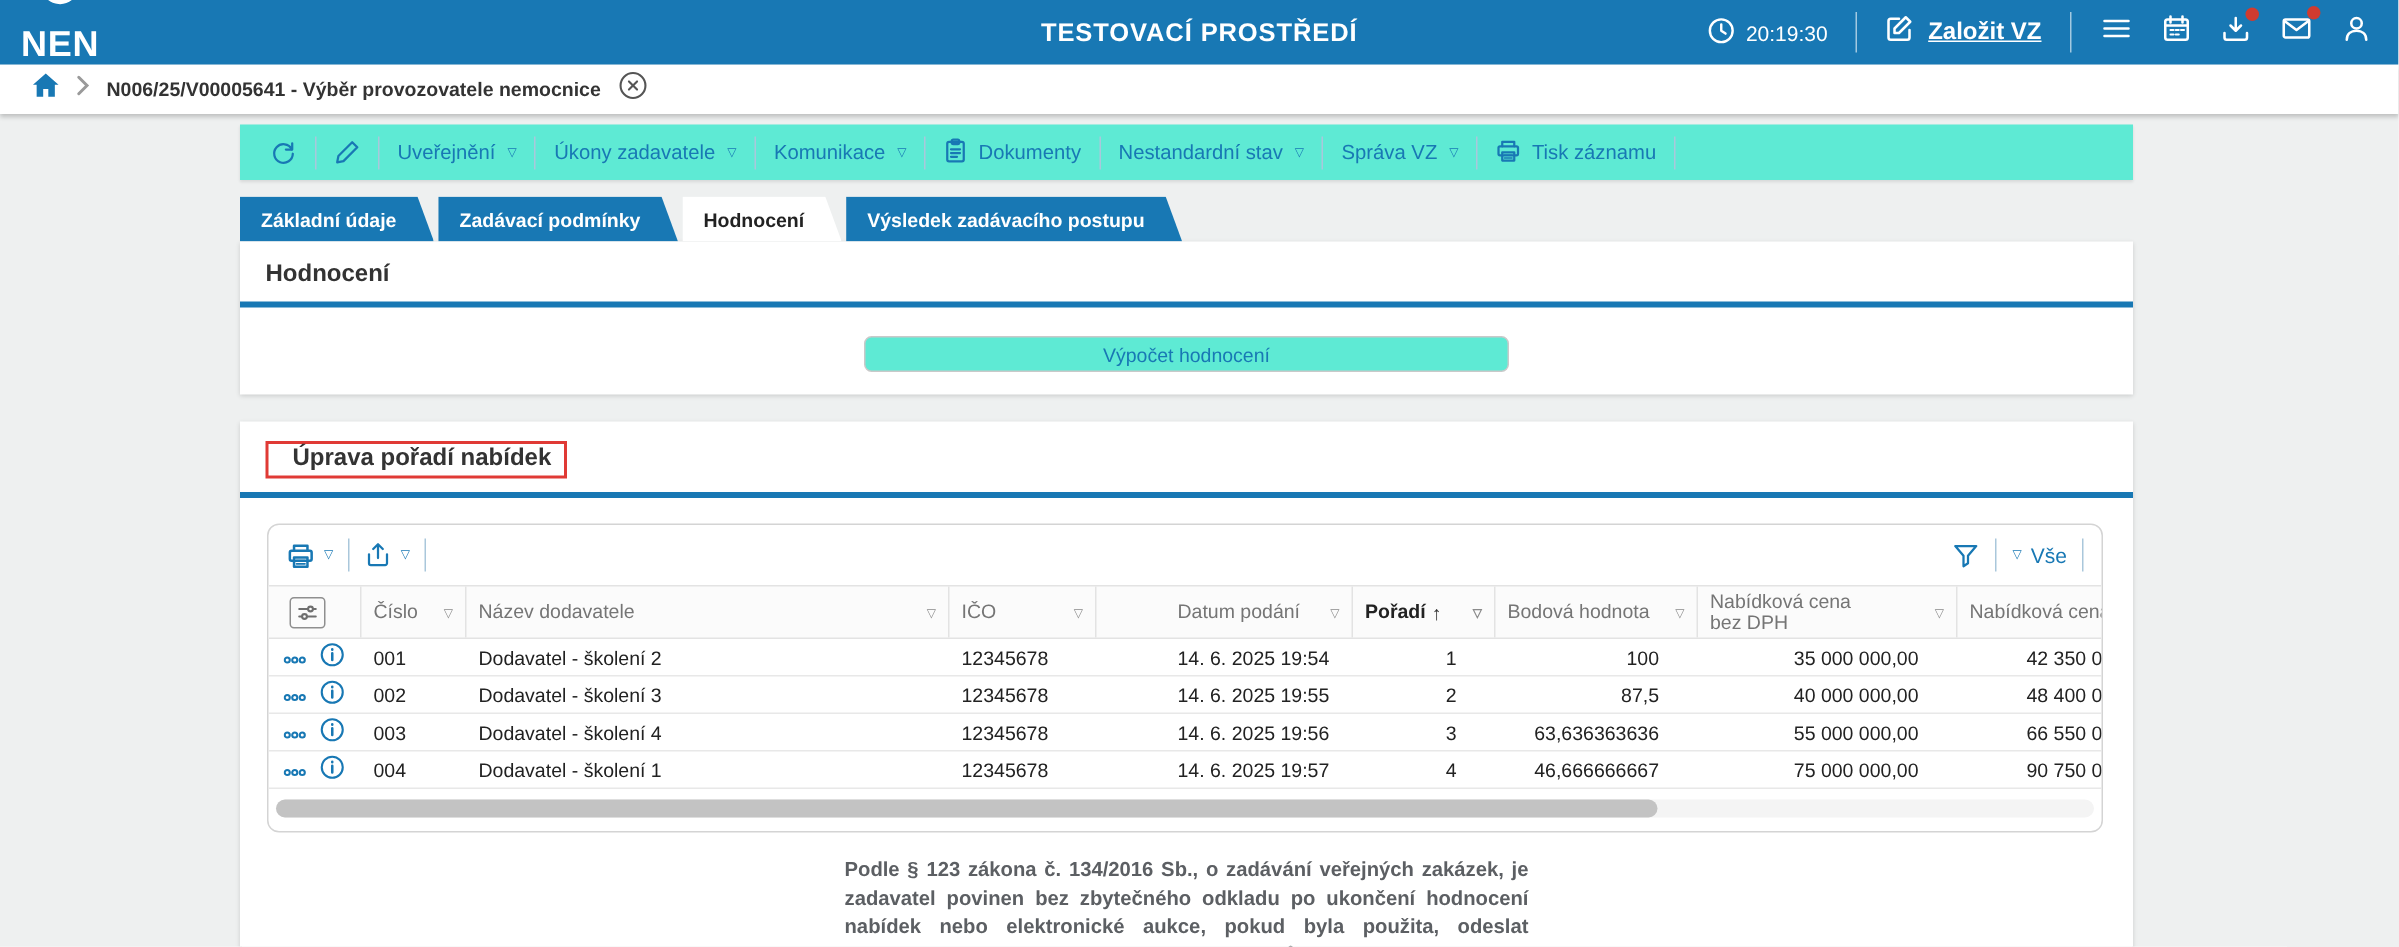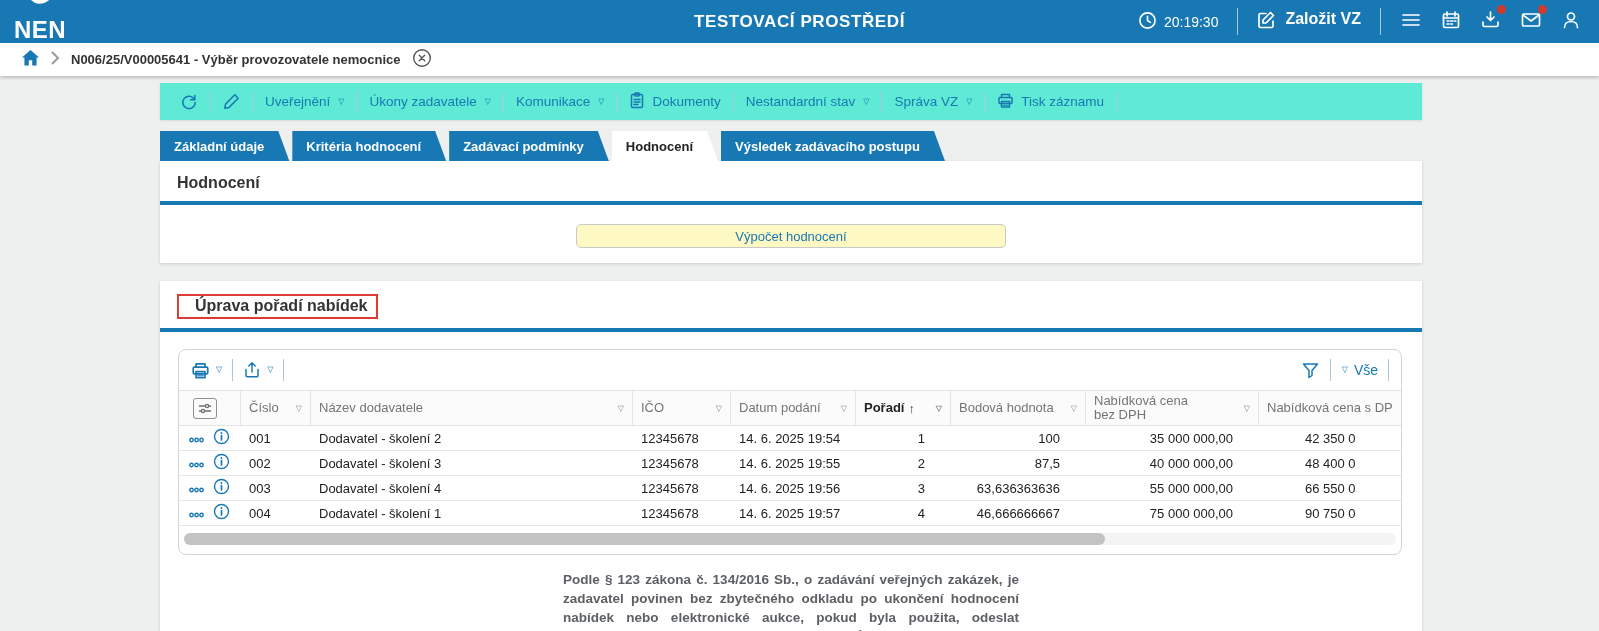--- a/index.html
+++ b/index.html
@@ -10,21 +10,21 @@
   .topbar { height:43px; background:#1878b4; color:#fff; display:flex;
     align-items:center; justify-content:space-between; padding:0 18px 0 14px; position:relative; z-index:5; }
   .brand-wrap { display:flex; align-items:center; gap:8px;flex-direction:column; }
   .brand-text { font-size:24px; font-weight:bold; letter-spacing:.5px; line-height:1; }
   .brand-sub { font-size:11px; margin:14px 0 -8px 2px; }
   .env-title { position:absolute; left:50%; transform:translateX(-50%);
     font-weight:bold; font-size:17px; letter-spacing:.6px; }
   .top-right { display:flex; align-items:center; gap:19px; }
   .tb-div { width:1px; height:27px; background:rgba(255,255,255,.6); }
   .clockbox { display:flex; align-items:center; gap:7px; font-size:14px; }
-  .newvz { display:flex; align-items:flex-start; gap:8px; font-size:16px; font-weight:bold; cursor:pointer; }
+  .newvz { display:flex; align-items:center; gap:8px; font-size:16px; font-weight:bold; cursor:pointer;text-decoration:underline; }
   .icon-btn { position:relative; display:flex; align-items:center; cursor:pointer; }
   .dot { position:absolute; top:-4px; right:-5px; width:9px; height:9px;
     border-radius:50%; background:#d03b2f; }
   svg.wicon { stroke:#fff; fill:none; stroke-width:1.7; stroke-linecap:round; stroke-linejoin:round; }
 
   
   .breadcrumb { height:33px; background:#fff; display:flex; align-items:center;
     gap:11px; padding-left:21px; box-shadow:0 2px 3px rgba(0,0,0,.2); position:relative; z-index:4; }
   .bc-text { font-size:13px; font-weight:bold; color:#333; }
   svg.bicon { stroke:#1878b4; fill:#1878b4; }
@@ -52,21 +52,21 @@
 
   
   .panel { background:#fff; box-shadow:0 1px 3px rgba(0,0,0,.15); }
   .section-title { font-size:16px; font-weight:bold; color:#333; padding:13px 0 9px 17px; }
   .red-box { display:inline-block; border:2px solid #e03a35; padding:1px 8px 2px 16px; }
   .blue-rule { height:4px; background:#1878b4; }
   .panel-gap { height:18px; }
 
   .calc-area { padding:19px 0 15px; }
   .calc-btn { display:block; margin:0 auto; width:430px; height:24px;
-    border:1px solid #c9c9c9; border-radius:5px; background:#fef9c3; color:#1878b4;
+    border:1px solid #c9c9c9; border-radius:5px; background:#5eead4; color:#1878b4;
     font-size:13px; font-family:inherit; cursor:pointer; }
 
   
   .card { margin:17px 20px 0 18px; border:1px solid #d4d4d4; border-radius:8px;
     background:#fff; overflow:hidden; }
   .card-toolbar { height:40px; display:flex; align-items:center;
     justify-content:space-between; padding:0 12px; color:#1878b4; }
   .ct-group { display:flex; align-items:center; gap:10px; }
   .ct-btn { display:flex; align-items:center; gap:5px; cursor:pointer; }
   .ct-sep { width:1px; height:22px; background:#aac7db; }
@@ -84,21 +84,21 @@
 
   .trow { height:25px; border-bottom:1px solid #e8e8e8; font-size:13px; color:#222; }
   .td { display:flex; align-items:center; padding:0 8px; white-space:nowrap; overflow:hidden; }
   .num { justify-content:flex-end; padding-right:26px; }
   .clip { padding-left:46px; }
 
   .col-actions { width:62px; flex:none; }
   .col-cislo   { width:70px; flex:none; }
   .col-nazev   { width:322px; flex:none; }
   .col-ico     { width:98px; flex:none; }
-  .col-datum   { width:125px; flex:none; }
+  .col-datum   { width:125px; flex:none;margin-left:46px; }
   .col-poradi  { width:95px; flex:none; }
   .col-bodova  { width:135px; flex:none; }
   .col-cenabez { width:173px; flex:none; }
   .col-cenas   { width:142px; flex:none; }
 
   .acts { gap:9px; padding-left:10px; }
   .colchooser { width:24px; height:21px; border:1px solid #8f8f8f; border-radius:3px;
     display:flex; align-items:center; justify-content:center; margin-left:6px; }
   svg.chicon { stroke:#6f6f6f; fill:none; stroke-width:1.4; stroke-linecap:round; }
   svg.rowicon { stroke:#1878b4; fill:none; stroke-width:1.4; stroke-linecap:round; }
@@ -275,21 +275,20 @@
           <path d="M6 11.5 h5 M6 13.3 h5" stroke-width="1.1"></path>
         </svg>
       </span>
       <span>Tisk záznamu</span>
     </div>
     <div class="rt-sep"></div>
   </div>
 
   <div class="tabs">
     <div class="tab">Základní údaje</div>
-    <div class="tab">Kritéria hodnocení</div>
     <div class="tab">Zadávací podmínky</div>
     <div class="tab active">Hodnocení</div>
     <div class="tab">Výsledek zadávacího postupu</div>
   </div>
 
   <section class="panel">
     <h2 class="section-title">Hodnocení</h2>
     <div class="blue-rule"></div>
     <div class="calc-area">
       <button class="calc-btn">Výpočet hodnocení</button>

